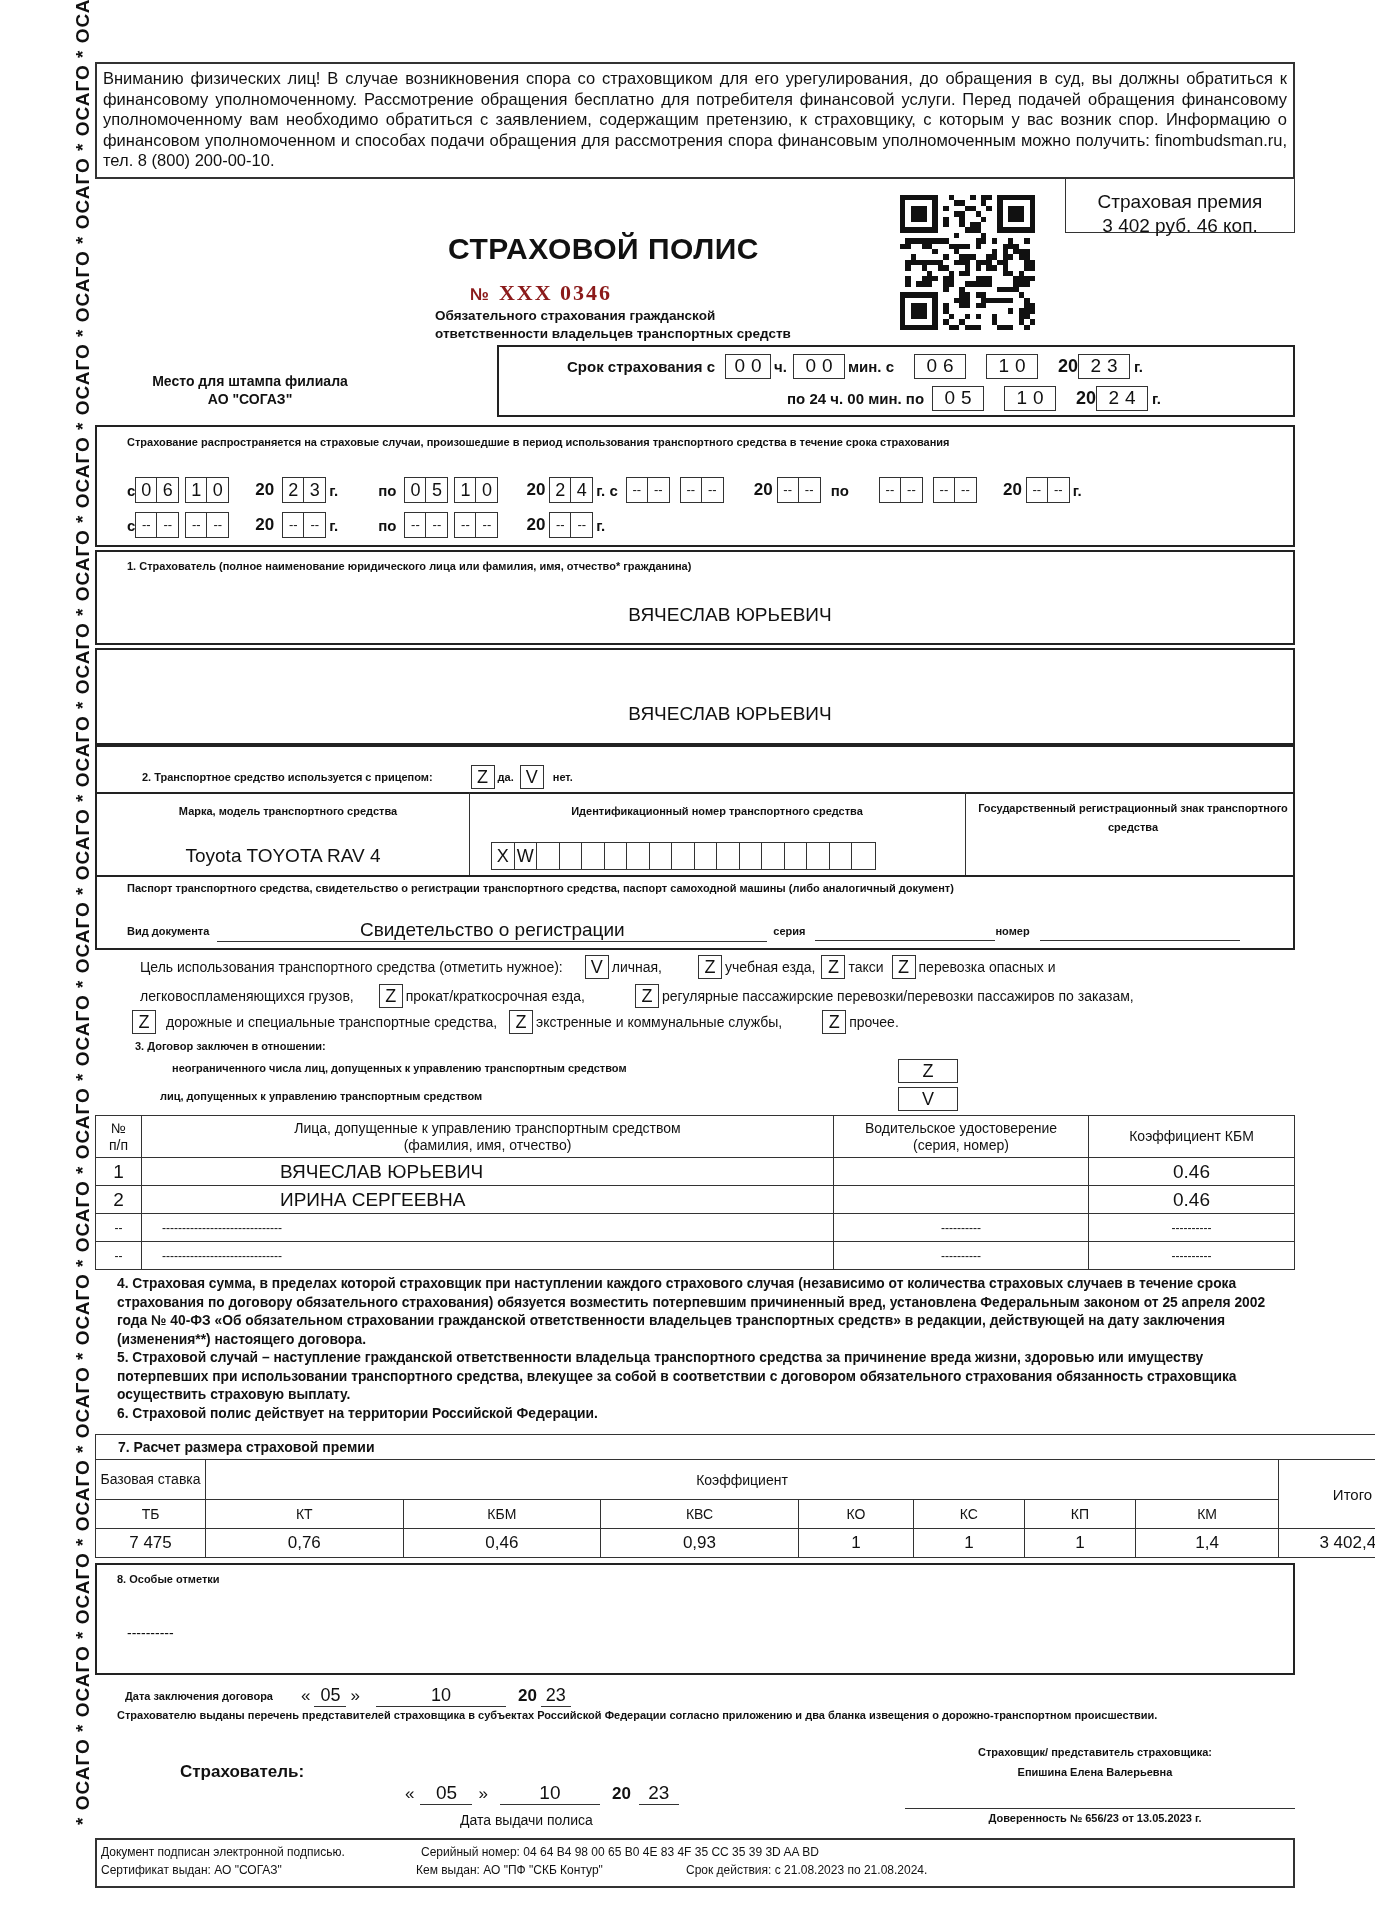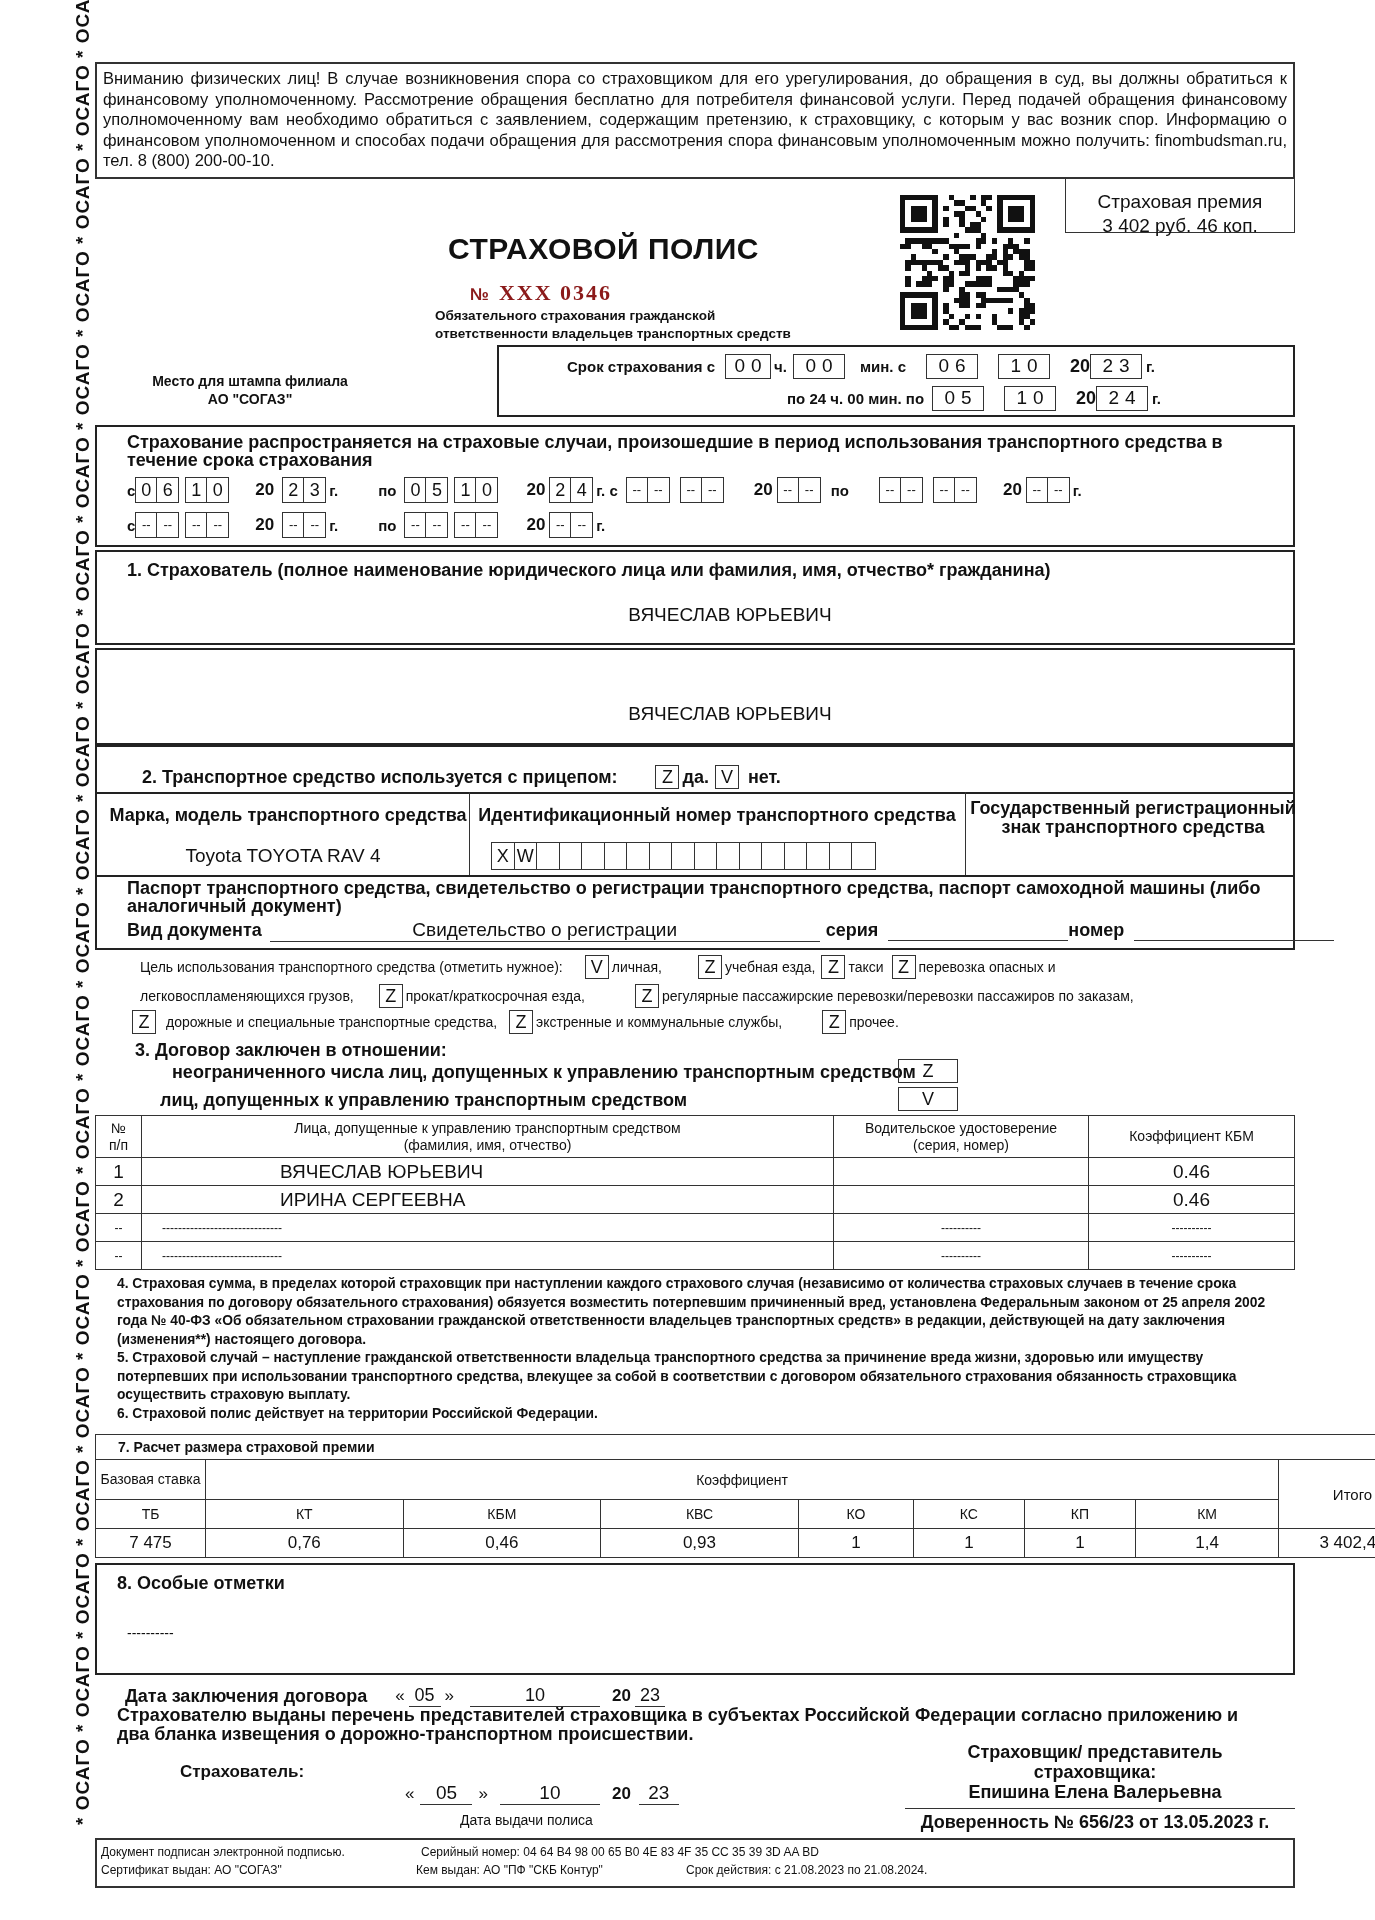--- a/index.html
+++ b/index.html
@@ -19,21 +19,21 @@
   .qr { left: 900px; top: 195px; width: 135px; height: 135px; }
   .stamp { left: 100px; top: 372px; width: 300px; text-align: center; font-size: 14px; font-weight: bold; line-height: 18px; }
   .term-box { left: 497px; top: 345px; width: 798px; height: 72px; }
   .cell { display: inline-block; border: 1.5px solid #333; height: 25px; text-align: center; font-size: 19px; line-height: 22px; letter-spacing: 6px; padding-left: 6px; background: #fff; }
   .lbl { font-size: 15px; font-weight: bold; }
   .row { position: absolute; display: flex; align-items: center; white-space: nowrap; }
   .mini { display: inline-flex; border: 1.5px solid #333; height: 26px; }
   .mini span { width: 21px; border-right: 1.5px solid #333; text-align: center; font-size: 18px; line-height: 24px; }
   .mini span:last-child { border-right: none; }
   .mini span.dash { font-size: 13px; }
-  .sec-title { font-size: 18px; font-weight: bold; }
+  .sec-title { font-size: 11px; font-weight: bold; }
   .name-center { font-size: 19px; }
   .chk { display: inline-block; width: 24px; height: 24px; border: 1.5px solid #333; text-align: center; font-size: 18px; line-height: 22px; margin-right: 3px; }
   .txt14 { font-size: 14px; }
   table { border-collapse: collapse; }
   .drivers { position: absolute; left: 95px; top: 1115px; width: 1200px; }
   .drivers td, .drivers th { border: 1.5px solid #333; font-weight: normal; }
   .drivers th { font-size: 14px; line-height: 17px; height: 42px; }
   .drivers td { height: 28px; font-size: 19px; }
   .calc { position: absolute; left: 95px; top: 1434px; width: 1332px; }
   .calc td { border: 1.5px solid #333; text-align: center; font-size: 14px; }
@@ -265,21 +265,21 @@
   <div>Место для штампа филиала</div>
   <div>АО "СОГАЗ"</div>
 </div>
 
 <div class="box term-box">
   <div class="row" style="left:68px; top:7px;">
     <span class="lbl" style="margin-right:10px;">Срок страхования с</span>
     <span class="cell" style="width:46px;">00</span>
     <span class="lbl" style="margin:0 6px 0 3px;">ч.</span>
     <span class="cell" style="width:52px;">00</span>
-    <span class="lbl" style="margin:0 20px 0 15px;">мин. с</span>
+    <span class="lbl" style="margin:0 20px 0 3px;">мин. с</span>
     <span class="cell" style="width:52px; margin-right:20px;">06</span>
     <span class="cell" style="width:52px; margin-right:20px;">10</span>
     <span class="lbl" style="font-size:18px;">20</span>
     <span class="cell" style="width:52px;">23</span>
     <span class="lbl" style="margin-left:4px;">г.</span>
   </div>
   <div class="row" style="left:288px; top:39px;">
     <span class="lbl" style="margin-right:8px;">по 24 ч. 00 мин. по</span>
     <span class="cell" style="width:52px; margin-right:20px;">05</span>
     <span class="cell" style="width:52px; margin-right:20px;">10</span>

